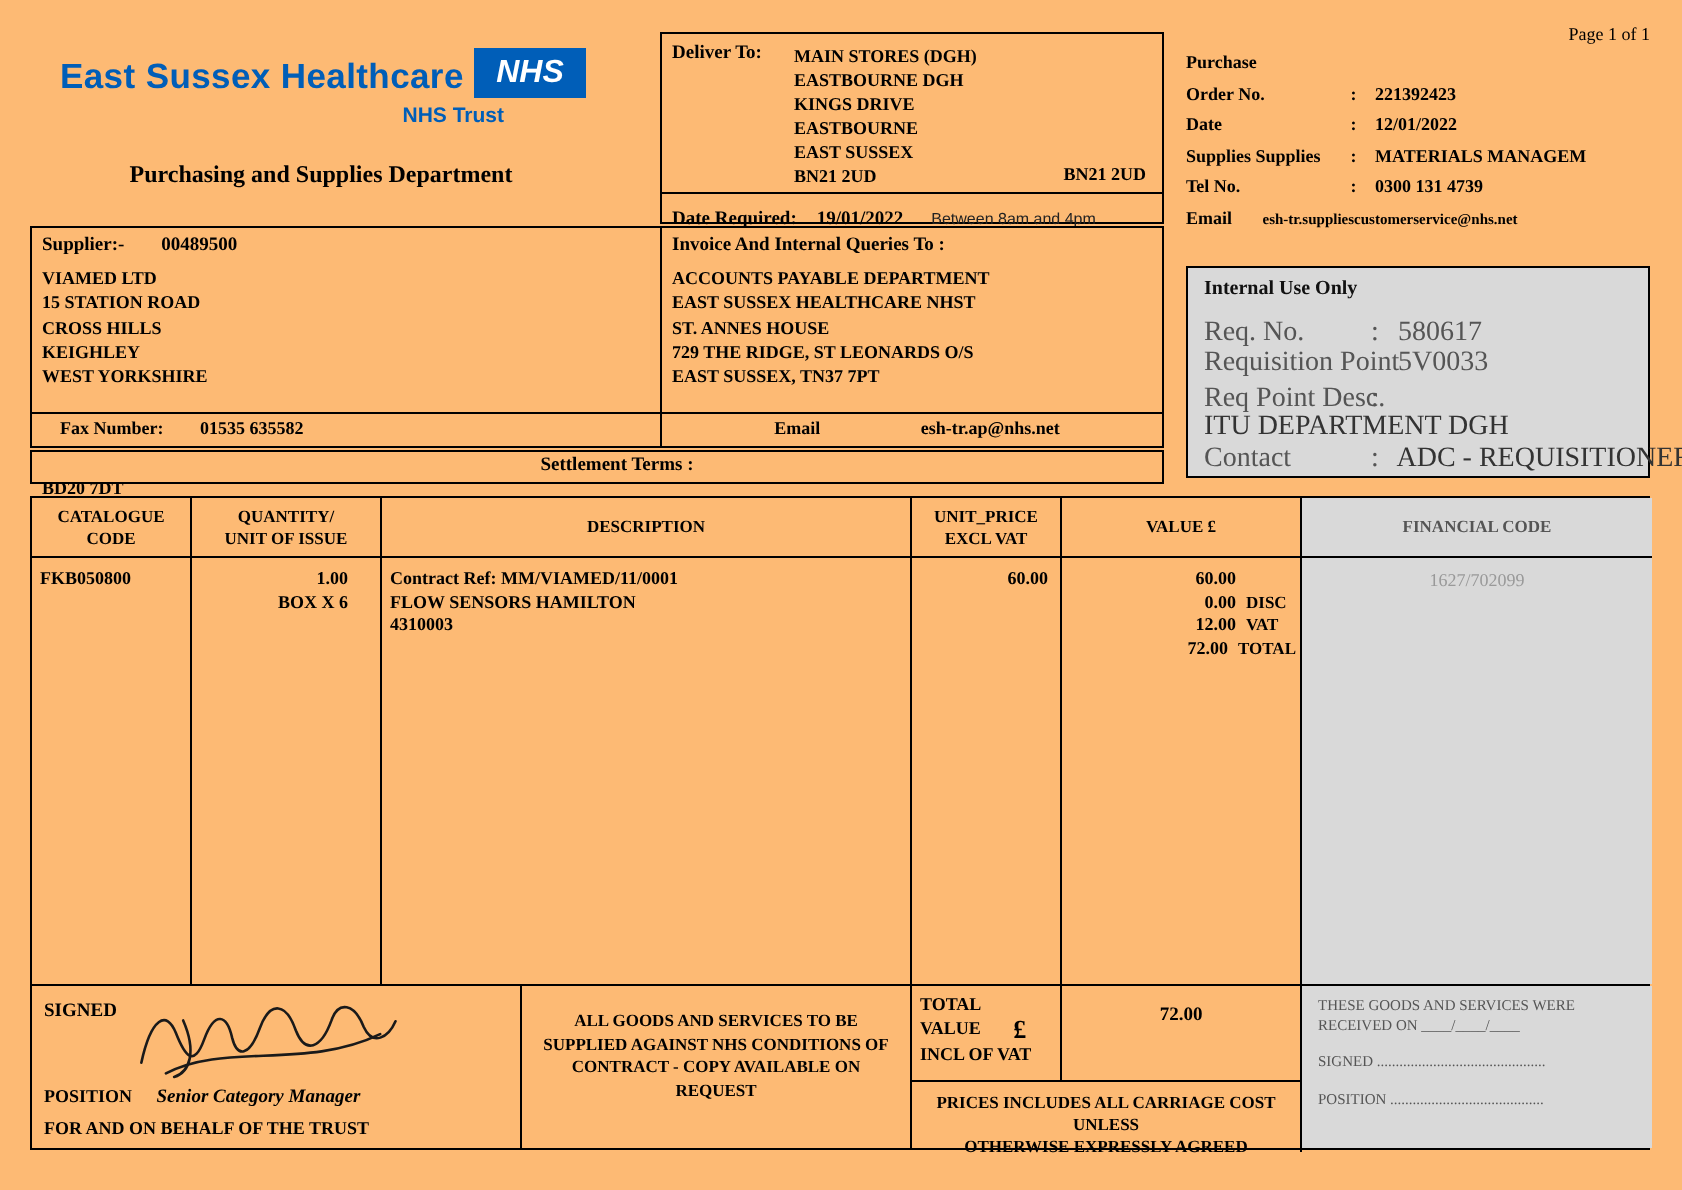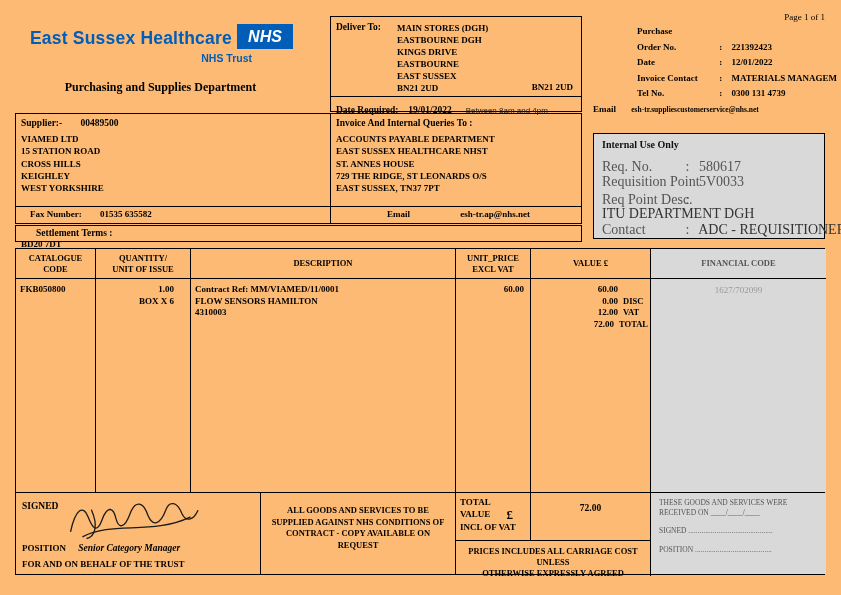--- a/index.html
+++ b/index.html
@@ -27,21 +27,21 @@
   #deliver-label { position:absolute; left:5px; top:5px; font-size:9.5px; }
   #deliver-addr { position:absolute; left:66px; top:5px; font-size:9px; line-height:12px; }
   #deliver-pc-right { position:absolute; right:8px; top:65px; font-size:9px; }
   #deliver-divider { position:absolute; left:0; right:0; top:79px; border-top:1px solid #000; }
   #date-row { position:absolute; left:5px; top:82px; white-space:nowrap; }
   #date-row .note { font-size:8px; font-weight:normal; font-family:"Liberation Sans",sans-serif; color:#222; margin-left:10px; }
 
   
   #po-block { left:593px; top:26px; width:240px; font-size:9px; }
   .po-row { line-height:11px; margin-bottom:4.5px; white-space:nowrap; }
-  .po-label { display:inline-block; width:80px;margin-left:44px; }
+  .po-label { display:inline-block; width:80px; }
   .po-label-sm { display:inline-block; width:36px; }
   .po-colon { display:inline-block; width:10px; }
   .po-email-val { font-size:7.5px; }
 
   
   #supplier-box { left:15px; top:113px; width:316px; height:111px; }
   #supplier-row1 { position:absolute; left:5px; top:4px; font-size:9.5px; }
   #supplier-code { margin-left:16px; }
   #supplier-addr { position:absolute; left:5px; top:19px; font-size:9px; line-height:12.3px; }
   #supplier-pc { position:absolute; left:5px; top:88px; font-size:9px;margin-top:37px; }
@@ -59,21 +59,21 @@
 
   
   #internal-box { left:593px; top:133px; width:232px; height:106px; background:#d9d9d9; }
   #internal-title { position:absolute; left:8px; top:5px; font-size:10px; color:#111; }
   .int-row { position:absolute; left:8px; right:6px; font-size:14px; font-weight:normal; color:#555; white-space:nowrap;font-family:Liberation Serif, serif; }
   .int-label { display:inline-block; width:80px; }
   .int-colon { display:inline-block; width:10px; }
   .int-dark { color:#333; }
 
   
-  #settlement-box { left:15px; top:225px; width:567px; height:17px; line-height:15px; padding-left:20px; font-size:9.5px; }
+  #settlement-box { left:15px; top:225px; width:567px; height:17px; line-height:15px; padding-left:20px; font-size:9.5px;text-align:center; }
 
   
   #order-table { left:15px; top:248px; width:810px; height:245px; }
   .col { position:absolute; top:0; height:100%; border-right:1px solid #000; }
   .col:last-child { border-right:none; }
   .col-head { height:30px; border-bottom:1px solid #000; text-align:center; font-size:8.5px; line-height:11px; padding-top:4px; }
   .col-body { font-size:9px; }
   #col-financial { background:#d9d9d9; }
   #col-financial .col-head { color:#555; padding-top:9px; }
   .qty-body { text-align:right; padding:5px 16px 0 0; line-height:11.5px; }
@@ -143,21 +143,21 @@
       <span class="po-label">Order No.</span>
       <span class="po-colon">:</span>
       <span>221392423</span>
     </div>
     <div class="po-row">
       <span class="po-label">Date</span>
       <span class="po-colon">:</span>
       <span>12/01/2022</span>
     </div>
     <div class="po-row">
-      <span class="po-label">Invoice Contact</span>
+      <span class="po-label">Supplies Supplies</span>
       <span class="po-colon">:</span>
       <span>MATERIALS MANAGEM</span>
     </div>
     <div class="po-row">
       <span class="po-label">Tel No.</span>
       <span class="po-colon">:</span>
       <span>0300 131 4739</span>
     </div>
     <div class="po-row">
       <span class="po-label-sm">Email</span>

